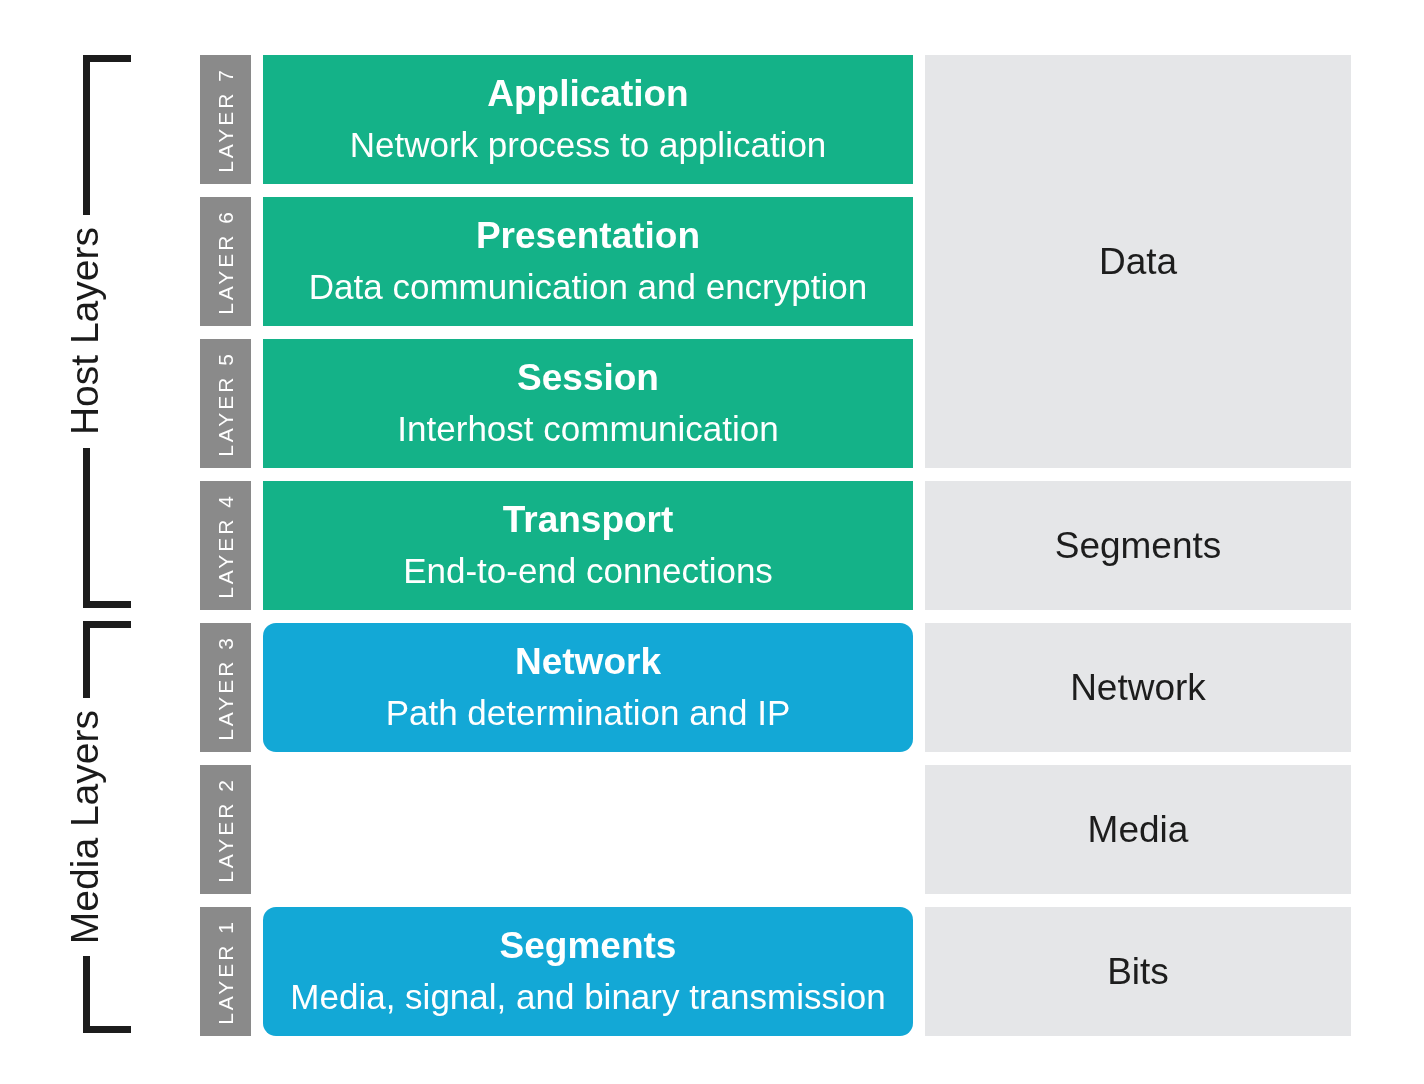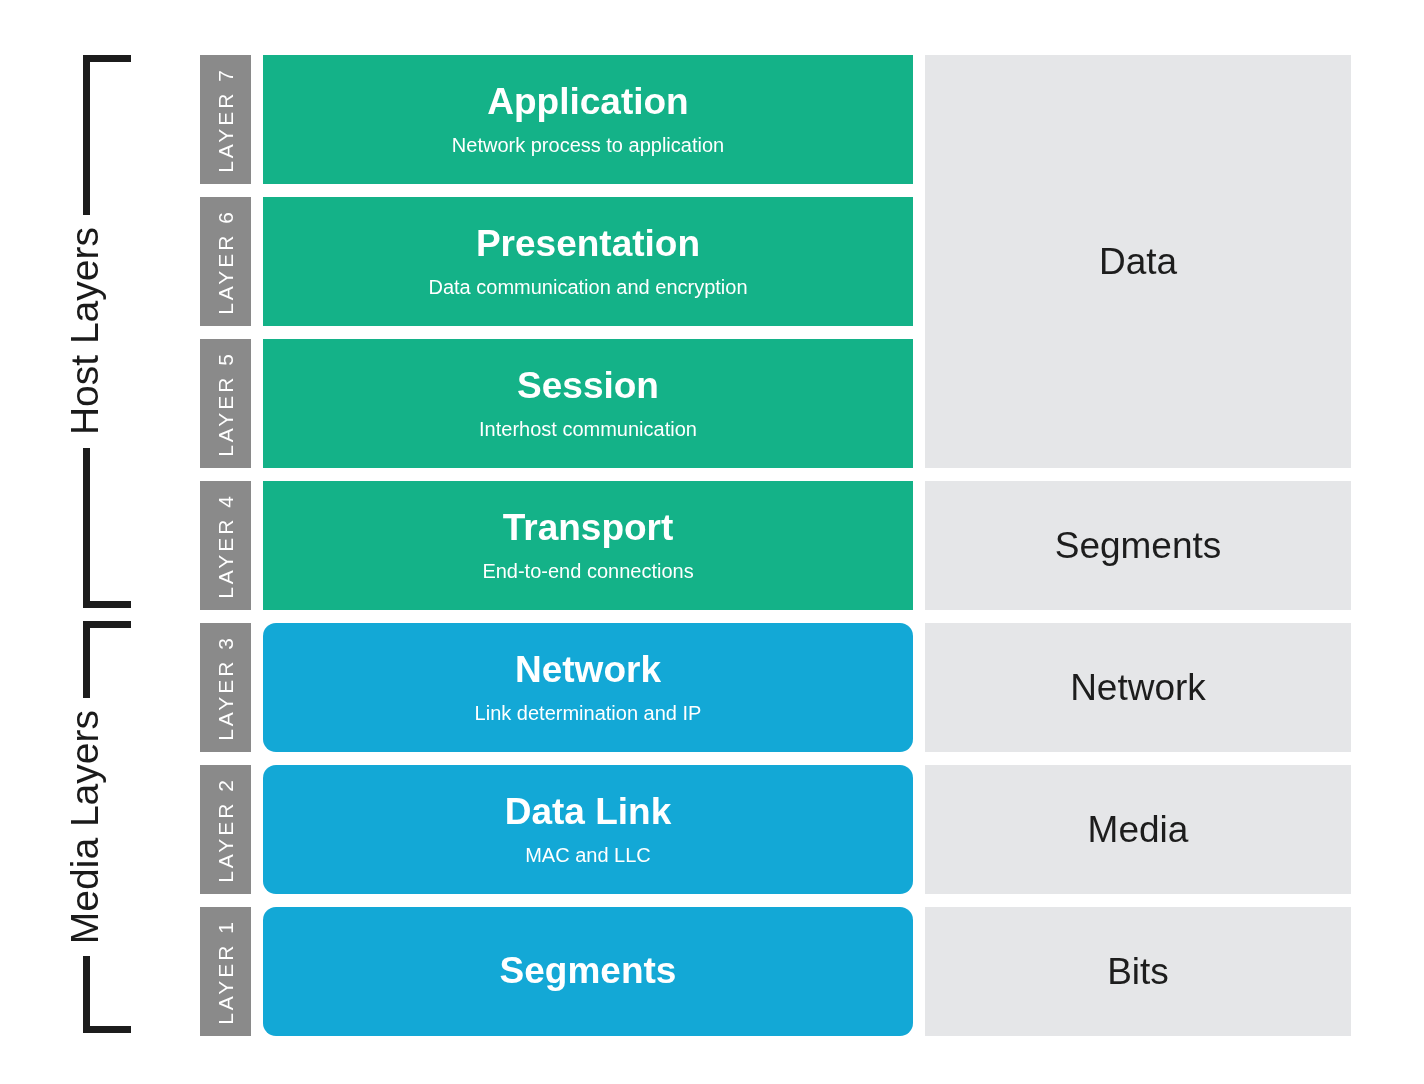--- a/index.html
+++ b/index.html
@@ -31,21 +31,21 @@
   }
 
   .block {
     grid-column:2; display:flex; flex-direction:column;
     align-items:center; justify-content:center; gap:13px;
     color:#ffffff; text-align:right;
   }
   .block.g { background:var(--host,#14B288); }
   .block.b { background:var(--media,#13A8D6);border-radius:13px; }
   .block-title { font-size:37px; font-weight:700; line-height:1.05; }
-  .block-subtitle { font-size:20px; font-weight:400; line-height:1.05; }
+  .block-subtitle { font-size:35px; font-weight:400; line-height:1.05; }
 
   .unit {
     grid-column:3; background:var(--unit,#E5E6E8);
     display:flex; align-items:center; justify-content:center;
     font-size:37px; font-weight:400; color:#1d1d1d;
   }
 
   
   .bracket {
     position:absolute; left:83px; width:48px;
@@ -114,36 +114,33 @@
     <div class="block g r4">
       <div class="block-title">Transport</div>
       <div class="block-subtitle">End-to-end connections</div>
     </div>
 
     <div class="tab r5">
       <span class="tab-text">LAYER 3</span>
     </div>
     <div class="block b r5">
       <div class="block-title">Network</div>
-      <div class="block-subtitle">Link determination and IP</div>
+      <div class="block-subtitle">Path determination and IP</div>
     </div>
 
     <div class="tab r6">
       <span class="tab-text">LAYER 2</span>
-    </div>
-    <div class="block b r6">
-      <div class="block-title">Data Link</div>
-      <div class="block-subtitle">MAC and LLC</div>
     </div>
 
     <div class="tab r7">
       <span class="tab-text">LAYER 1</span>
     </div>
     <div class="block b r7">
       <div class="block-title">Segments</div>
+      <div class="block-subtitle">Media, signal, and binary transmission</div>
     </div>
 
     <div class="unit r4">
       <span>Segments</span>
     </div>
     <div class="unit span3">
       <span>Data</span>
     </div>
     <div class="unit r5">
       <span>Network</span>

